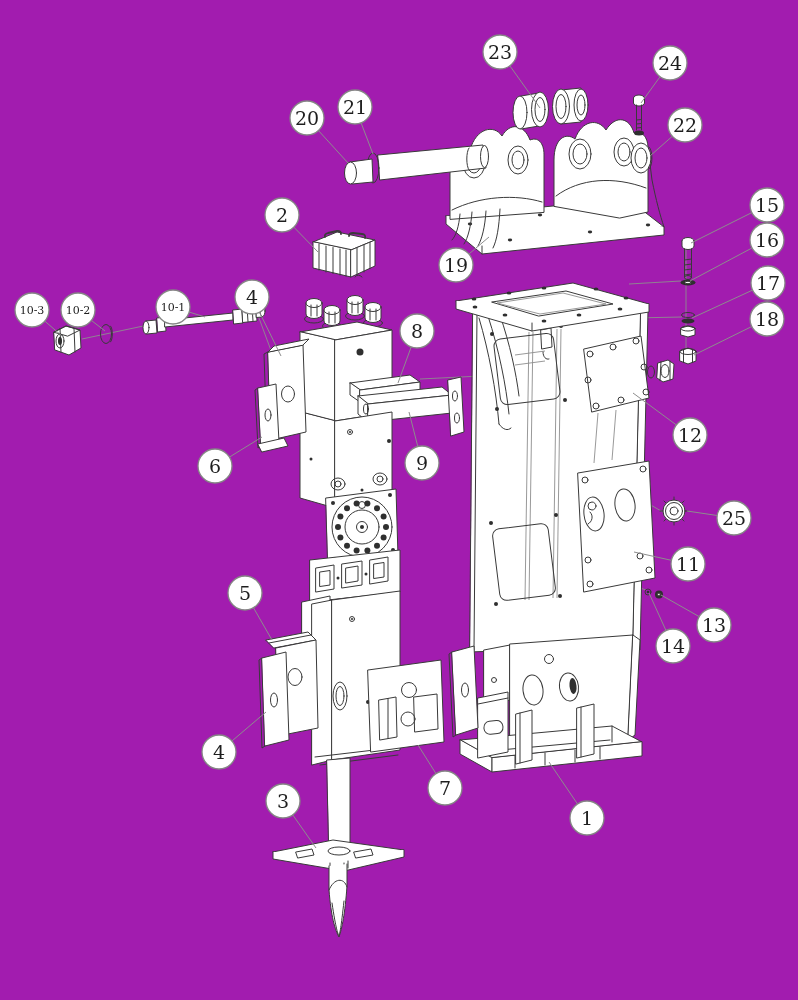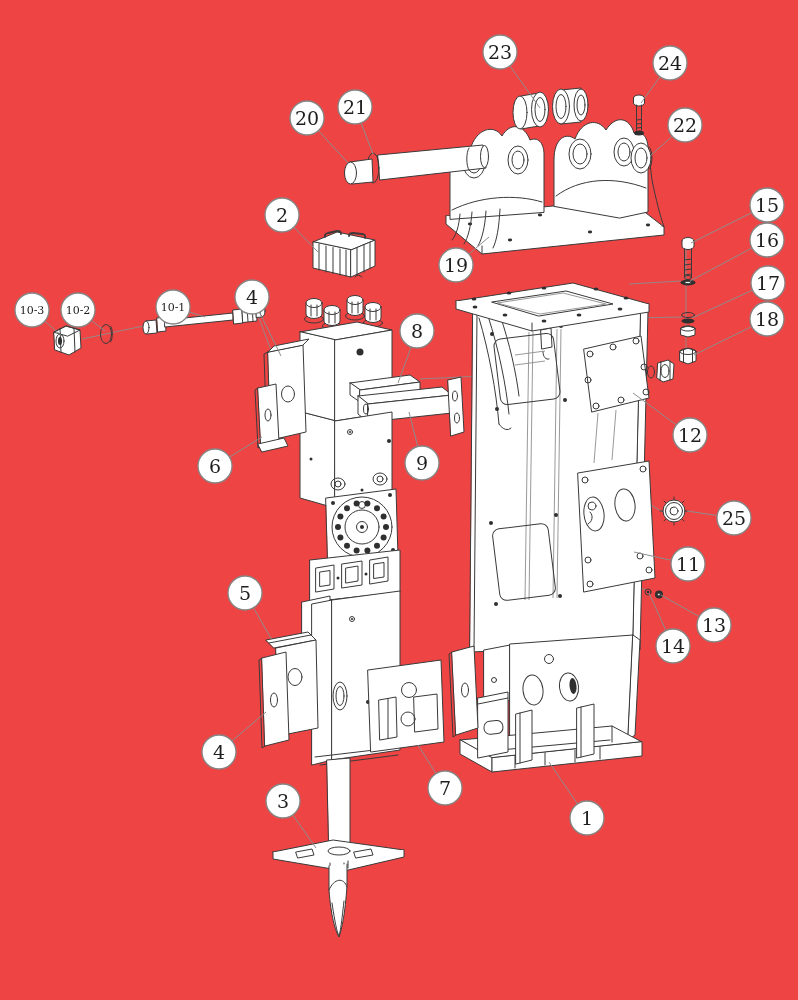--- a/index.html
+++ b/index.html
@@ -1,16 +1,16 @@
 <!DOCTYPE html>
 <html><head>
 <meta charset="utf-8">
 <style>
   html,body{margin:0;padding:0;background:#e9e9e9;}
-  .canvas{width:798px;height:1000px;background:#ef4444;position:relative;margin:0 auto;overflow:hidden;
+  .canvas{width:798px;height:1000px;background:#a21caf;position:relative;margin:0 auto;overflow:hidden;
           font-family:"DejaVu Serif",serif;}
   svg{display:block}
   .s{fill:none;stroke:#3a3a3a;stroke-width:1;stroke-linejoin:round;stroke-linecap:round}
   .f{fill:#ffffff;stroke:#3a3a3a;stroke-width:1;stroke-linejoin:round;stroke-linecap:round}
   .d{fill:#2f2f2f;stroke:none}
   .b{fill:none;stroke:#3a3a3a;stroke-width:1.8;stroke-linejoin:round;stroke-linecap:round}
   .t{fill:none;stroke:#8d8d8d;stroke-width:0.9}
   .leader{stroke:#8d8d8d;stroke-width:1;fill:none}
   .co-circle{fill:#ffffff;stroke:#858585;stroke-width:1.3}
   .co-text{font-family:"DejaVu Serif",serif;font-size:19px;fill:#1e1e1e;text-anchor:middle}

